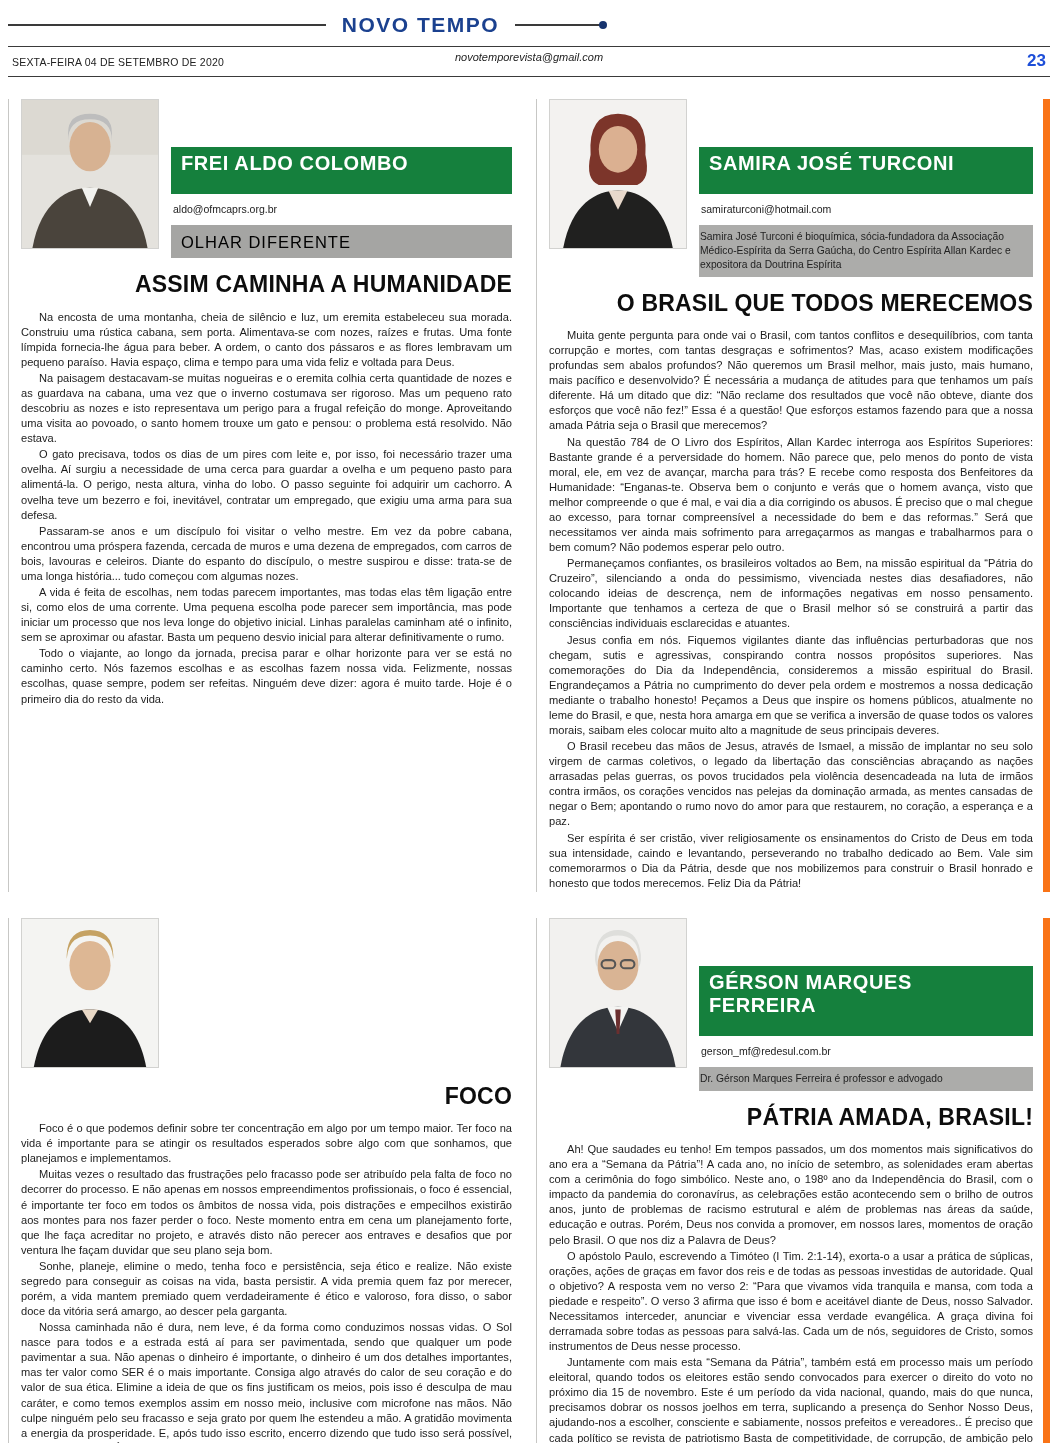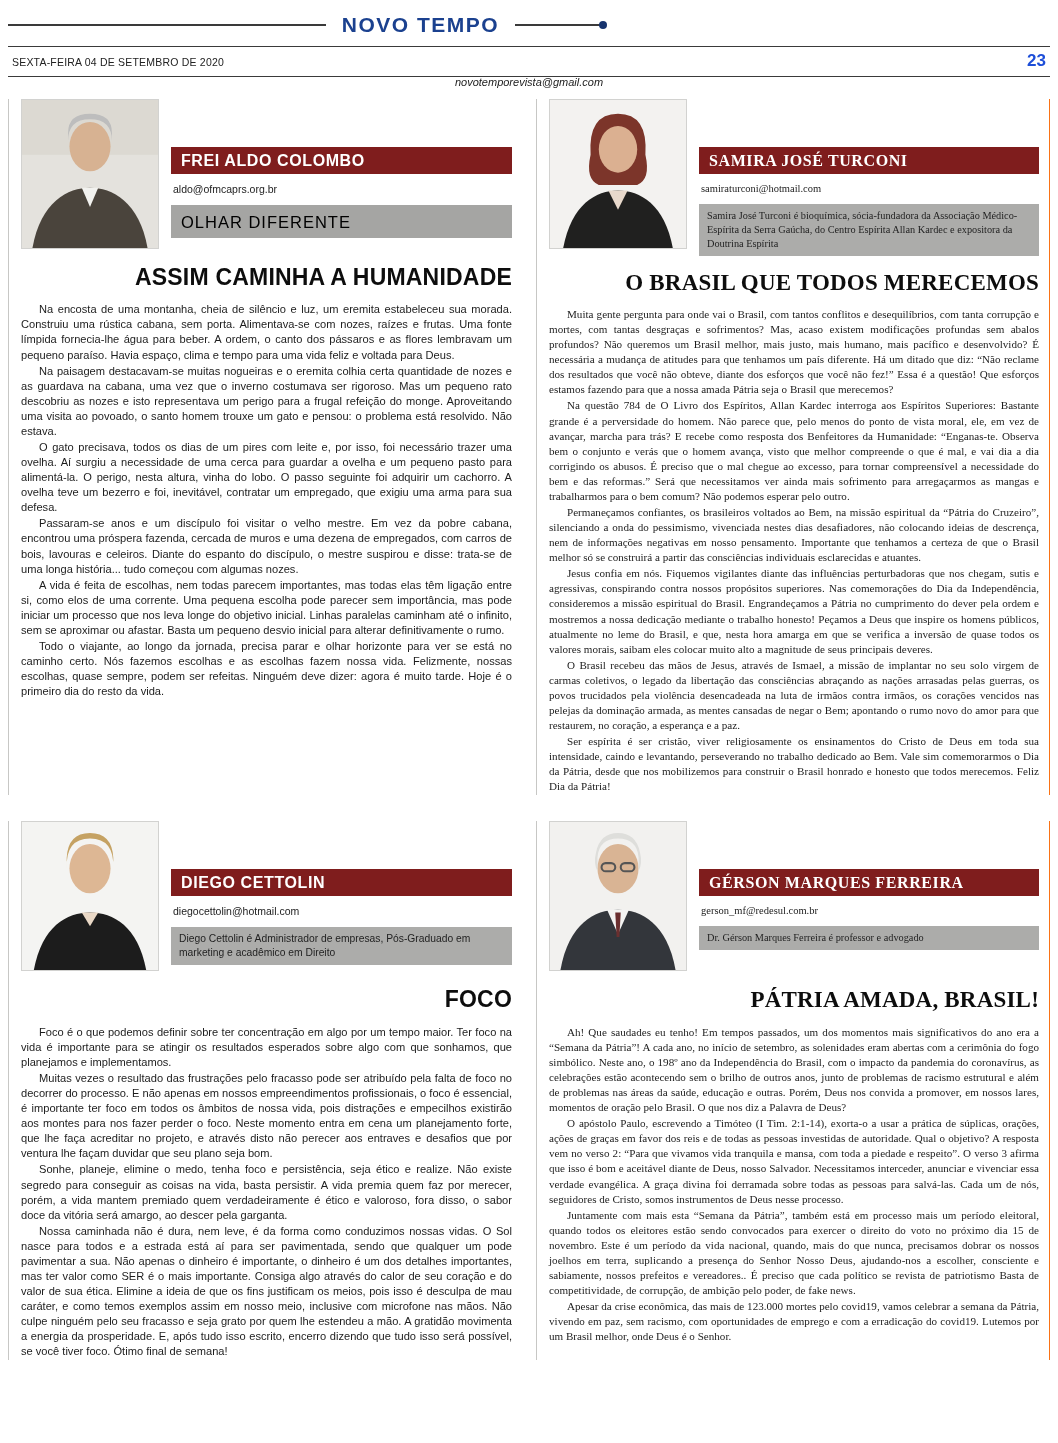--- a/index.html
+++ b/index.html
@@ -16,42 +16,42 @@
   .masthead { font-size: 21px; font-weight: bold; letter-spacing: 1.5px; color: #1b418f; white-space: nowrap; }
   .rule-right { width: 90px; border-top: 2px solid #3a3a3a; margin-left: 16px; position: relative; }
   .masthead-dot { position: absolute; right: -2px; top: -5px; width: 8px; height: 8px; background: #16336e; border-radius: 50%; }
   .rule-spacer { flex: 1.4; }
   .info-row {
     border-top: 1px solid #3a3a3a; border-bottom: 1px solid #3a3a3a;
     margin: 6px 8px 0 8px; padding: 4px 4px 5px 4px;
     display: flex; align-items: baseline; position: relative;
   }
   .header-date { font-size: 10.5px; color: #222; letter-spacing: .2px; }
-  .header-contact { position: absolute; left: 0; right: 0; text-align: center; font-style: italic; font-size: 11px; color: #222; margin-top: 25px; }
+  .header-contact { position: absolute; left: 0; right: 0; text-align: center; font-style: italic; font-size: 11px; color: #222; }
   .header-pagenum { margin-left: auto; font-size: 17px; font-weight: bold; color: #1d4ed8; }
   
   .grid {
     display: grid; grid-template-columns: 1fr 1fr; column-gap: 14px; row-gap: 26px;
     padding: 22px 8px 10px 8px;
   }
   .cell { border-left: 1px solid #c7c7c5; padding: 0 10px 0 12px; }
-  .cell.last-col { border-right: 1px solid #f97316; font-family: Liberation Serif, serif; }
+  .cell.last-col { border-right: 7px solid #f97316; }
   
   .author-card { display: flex; gap: 12px; margin-bottom: 10px; min-height: 152px; }
   .photo { width: 138px; height: 150px; flex: none; background: #e9e9e7; border: 1px solid #d2d2d0; overflow: hidden; }
   .photo svg { display: block; width: 100%; height: 100%; }
   .author-meta { flex: 1; padding-top: 48px; }
   .name-bar {
-    background: #7f1d1d; color: #fff; font-weight: bold; font-size: 16px;
-    letter-spacing: .6px; padding: 5px 10px 4px 10px;
+    background: #15803d; color: #fff; font-weight: bold; font-size: 20px;
+    letter-spacing: .6px; padding: 5px 10px 19px 10px;
   }
   .author-email { font-size: 10.5px; color: #222; padding: 9px 2px 10px 2px; }
   .info-bar {
     background: #acacaa; color: #1f1f1f; font-size: 10.3px; line-height: 1.35;
-    padding: 5px 8px; max-width: 360px;
+    padding: 5px 1px; max-width: 360px;
   }
   .info-bar.section-title {
     font-size: 16.5px; letter-spacing: 1px; color: #000000; padding: 6px 10px 5px 10px;
     background: #a5a5a3; max-width: 360px;
   }
   
   .headline {
     font-size: 23px; font-weight: bold; color: #0d0d0d; letter-spacing: .2px;
     margin: 14px 0 12px 0; line-height: 1.1; text-align: right;
   }
@@ -144,25 +144,20 @@
       <div class="author-card">
         <div class="photo">
           <svg viewBox="0 0 100 108" preserveAspectRatio="xMidYMid slice">
             <rect width="100" height="108" fill="#f4f4f2"></rect>
             <path d="M33,34 Q32,12 50,12 Q68,12 67,34 L67,26 Q66,8 50,8 Q34,8 33,26 Z" fill="#c5a263"></path>
             <ellipse cx="50" cy="34" rx="15" ry="18" fill="#ddb794"></ellipse>
             <path d="M9,108 C15,76 33,66 50,66 C67,66 85,76 91,108 Z" fill="#1c1c1c"></path>
             <path d="M44,66 L50,76 L56,66 Z" fill="#e9d8c6"></path>
           </svg>
         </div>
-        <div class="author-meta">
-          <div class="name-bar">DIEGO CETTOLIN</div>
-          <div class="author-email">diegocettolin@hotmail.com</div>
-          <div class="info-bar">Diego Cettolin é Administrador de empresas, Pós-Graduado em marketing e acadêmico em Direito</div>
-        </div>
       </div>
       <h2 class="headline">FOCO</h2>
       <div class="body-text">
           <p class="para">Foco é o que podemos definir sobre ter concentração em algo por um tempo maior. Ter foco na vida é importante para se atingir os resultados esperados sobre algo com que sonhamos, que planejamos e implementamos.</p>
           <p class="para">Muitas vezes o resultado das frustrações pelo fracasso pode ser atribuído pela falta de foco no decorrer do processo. E não apenas em nossos empreendimentos profissionais, o foco é essencial, é importante ter foco em todos os âmbitos de nossa vida, pois distrações e empecilhos existirão aos montes para nos fazer perder o foco. Neste momento entra em cena um planejamento forte, que lhe faça acreditar no projeto, e através disto não perecer aos entraves e desafios que por ventura lhe façam duvidar que seu plano seja bom.</p>
           <p class="para">Sonhe, planeje, elimine o medo, tenha foco e persistência, seja ético e realize. Não existe segredo para conseguir as coisas na vida, basta persistir. A vida premia quem faz por merecer, porém, a vida mantem premiado quem verdadeiramente é ético e valoroso, fora disso, o sabor doce da vitória será amargo, ao descer pela garganta.</p>
           <p class="para">Nossa caminhada não é dura, nem leve, é da forma como conduzimos nossas vidas. O Sol nasce para todos e a estrada está aí para ser pavimentada, sendo que qualquer um pode pavimentar a sua. Não apenas o dinheiro é importante, o dinheiro é um dos detalhes importantes, mas ter valor como SER é o mais importante. Consiga algo através do calor de seu coração e do valor de sua ética. Elimine a ideia de que os fins justificam os meios, pois isso é desculpa de mau caráter, e como temos exemplos assim em nosso meio, inclusive com microfone nas mãos. Não culpe ninguém pelo seu fracasso e seja grato por quem lhe estendeu a mão. A gratidão movimenta a energia da prosperidade. E, após tudo isso escrito, encerro dizendo que tudo isso será possível, se você tiver foco. Ótimo final de semana!</p>
         </div>
     </article>
 

